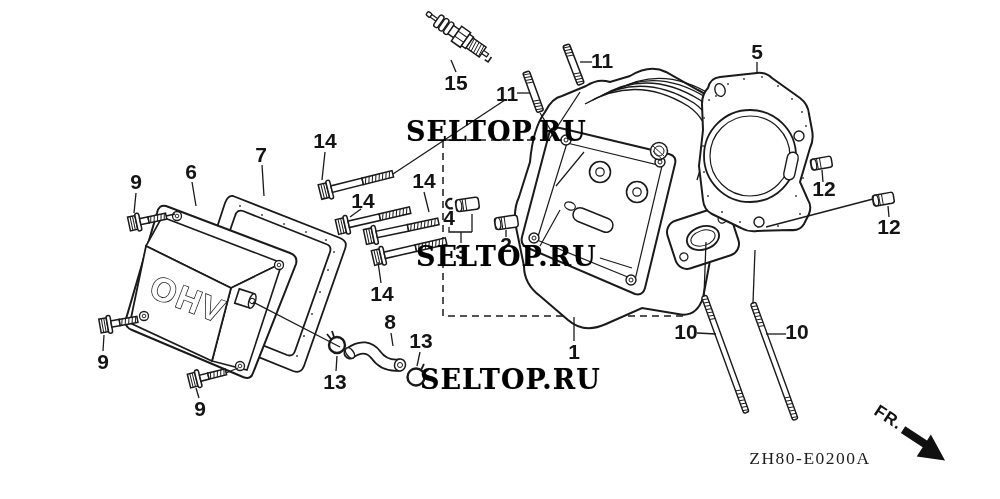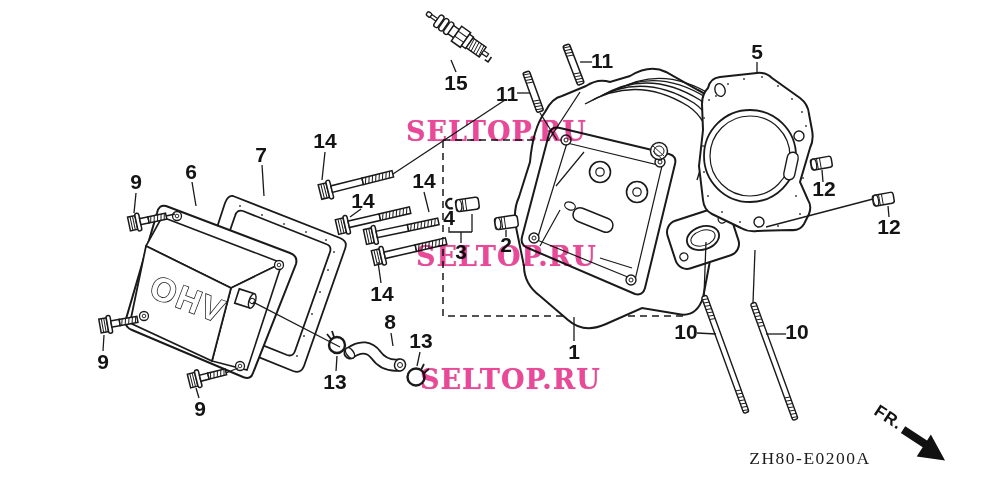--- a/index.html
+++ b/index.html
@@ -1,20 +1,20 @@
 <!DOCTYPE html>
 <html><head>
 <meta charset="utf-8">
 <style>
   html,body{margin:0;padding:0;background:#ffffff;}
   .stage{position:relative;width:1000px;height:499px;background:#ffffff;overflow:hidden;
          font-family:"Liberation Sans",sans-serif;}
   .stage svg{position:absolute;left:0;top:0;}
   .watermark{position:absolute;z-index:3;font-family:"DejaVu Serif",serif;font-weight:bold;
-             font-size:27px;letter-spacing:1px;color:#ec4899;mix-blend-mode:multiply;
+             font-size:27px;letter-spacing:1px;color:#000000;mix-blend-mode:multiply;
              text-shadow:0 0 1px #a8a8a8;white-space:nowrap;pointer-events:none;}
   .part-label{font-family:"Liberation Sans",sans-serif;font-weight:bold;font-size:21px;fill:#141414;}
   .code-text{font-family:"Liberation Serif",serif;font-size:17.5px;letter-spacing:1.5px;fill:#1c1c1c;}
   .fr-text{font-family:"Liberation Sans",sans-serif;font-weight:bold;font-size:17px;letter-spacing:1px;fill:#111;}
   .ln{stroke:#1a1a1a;fill:none;}
   .pt{stroke:#1a1a1a;fill:#ffffff;}
   .emboss{font-family:"Liberation Sans",sans-serif;font-weight:bold;font-size:33px;letter-spacing:2px;
           fill:#ffffff;stroke:#141414;stroke-width:1.5px;paint-order:stroke;}
 </style>
 </head>

